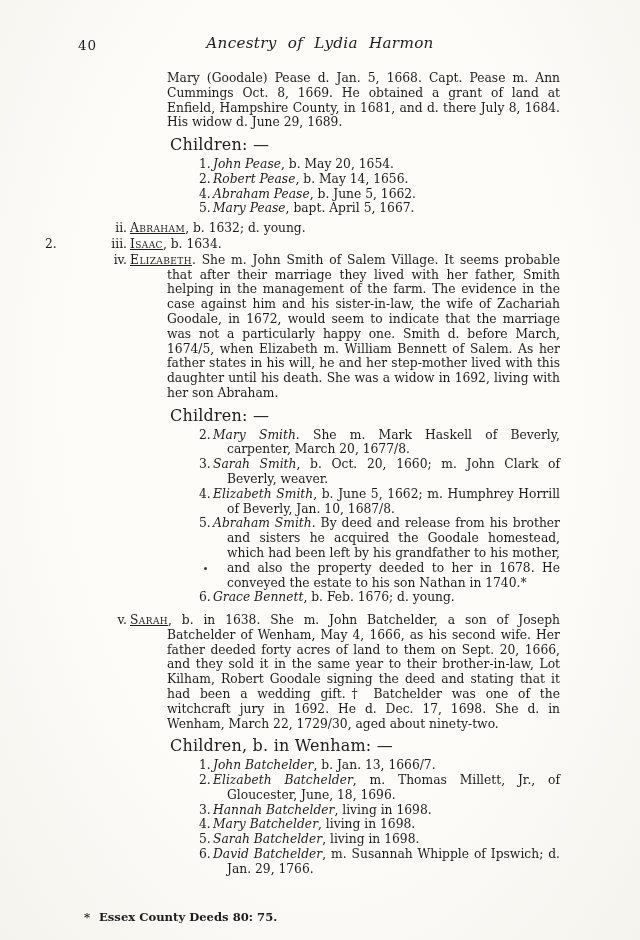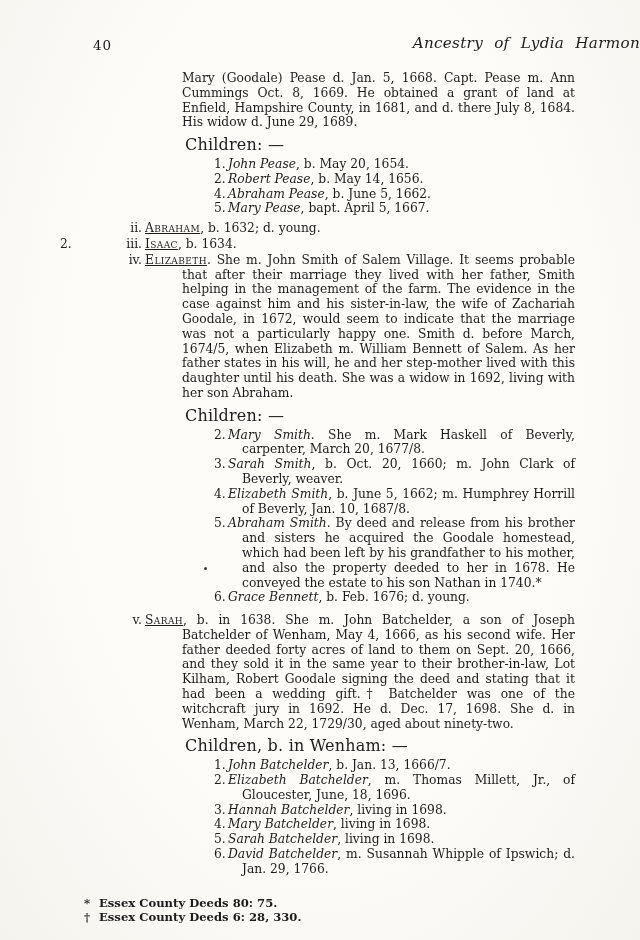--- a/index.html
+++ b/index.html
@@ -8,26 +8,25 @@
     width:640px; height:940px;
     box-sizing:border-box;
     padding-top:36px;
     margin:0 auto;
     background: radial-gradient(ellipse at 50% 42%, #fdfcf9 55%, #f5f3ed 100%);
     color:#1d1d1d;
     font-family:"DejaVu Serif", serif;
     font-size:12.3px;
     line-height:14.8px;
     overflow:hidden;
-    padding-left:15px;
   }
   .page-head { position:relative; height:22px; margin-bottom:13px; }
   .pagenum { position:absolute; left:78px; top:2px; font-size:13.5px; letter-spacing:1px; }
   .running-head {
-    display:block; text-align:right;
+    display:block; text-align:center;
     font-style:italic; font-size:15.2px;
     word-spacing:6px; letter-spacing:0.3px;
   }
   .intro { margin:0 15px 0 167px; width:393px; text-align:justify; }
   .children-head { margin:8px 0 4px 170px; font-size:16px; font-weight:normal; letter-spacing:0.2px; }
   .child-list { list-style:none; margin:0 16px 0 199px; padding:0; width:361px; }
   .child-li { text-align:justify; padding-left:28px; text-indent:-28px; }
   .num { display:inline-block; width:14px; text-indent:0; }
   .nm { font-style:italic; }
   .rom-entry {
@@ -106,18 +105,17 @@
     <li class="child-li"><span class="num">1.</span><i class="nm">John Batchelder</i><span>, b. Jan. 13, 1666/7.</span></li>
     <li class="child-li"><span class="num">2.</span><i class="nm">Elizabeth Batchelder</i><span>, m. Thomas Millett, Jr., of Gloucester, June, 18, 1696.</span></li>
     <li class="child-li"><span class="num">3.</span><i class="nm">Hannah Batchelder</i><span>, living in 1698.</span></li>
     <li class="child-li"><span class="num">4.</span><i class="nm">Mary Batchelder</i><span>, living in 1698.</span></li>
     <li class="child-li"><span class="num">5.</span><i class="nm">Sarah Batchelder</i><span>, living in 1698.</span></li>
     <li class="child-li"><span class="num">6.</span><i class="nm">David Batchelder</i><span>, m. Susannah Whipple of Ipswich; d. Jan. 29, 1766.</span></li>
   </ol>
 
   <div class="footnotes">
     <div><span class="fn-marker">*</span><span>Essex County Deeds 80: 75.</span></div>
-    <div><span class="fn-marker">†</span><span>Essex County Deeds 6: 28, 330.</span></div>
   </div>
 
   <span class="ink-speck"></span>
 
 </div>
 
 </body></html>

